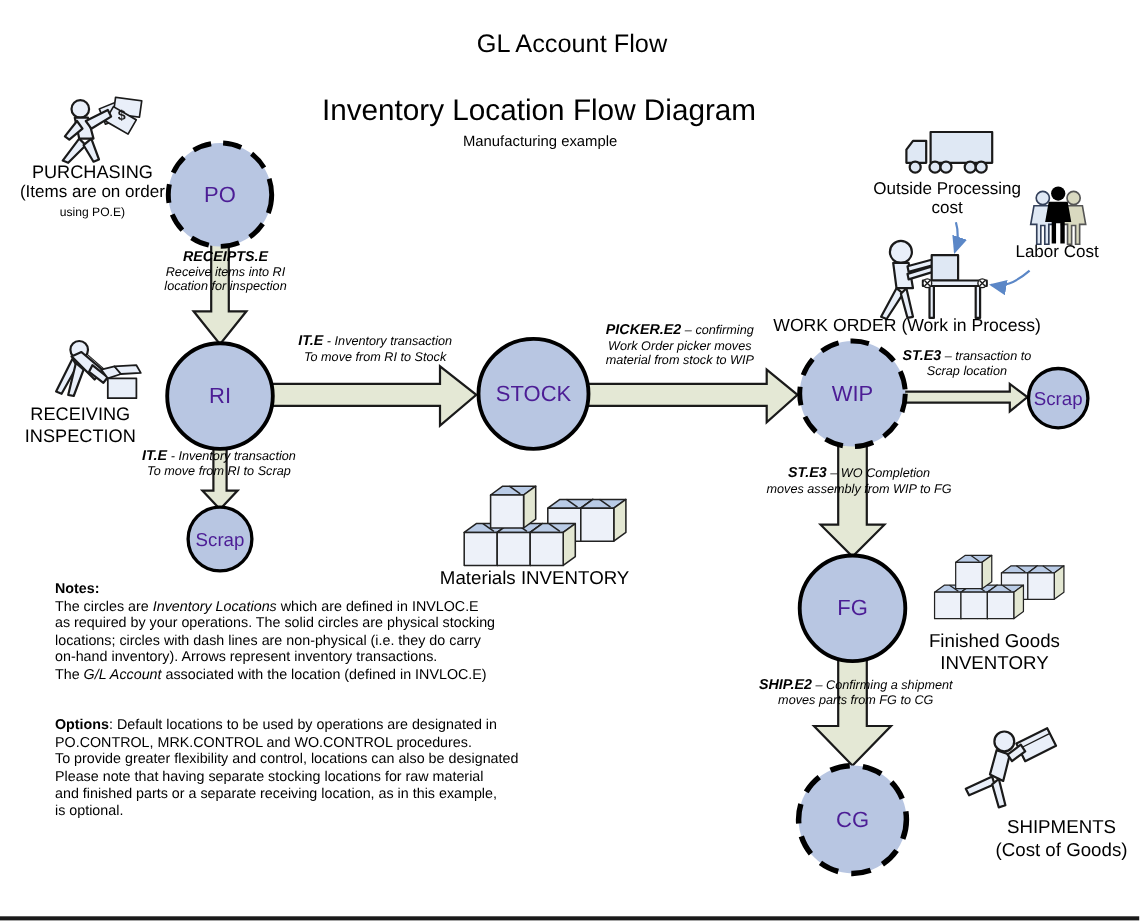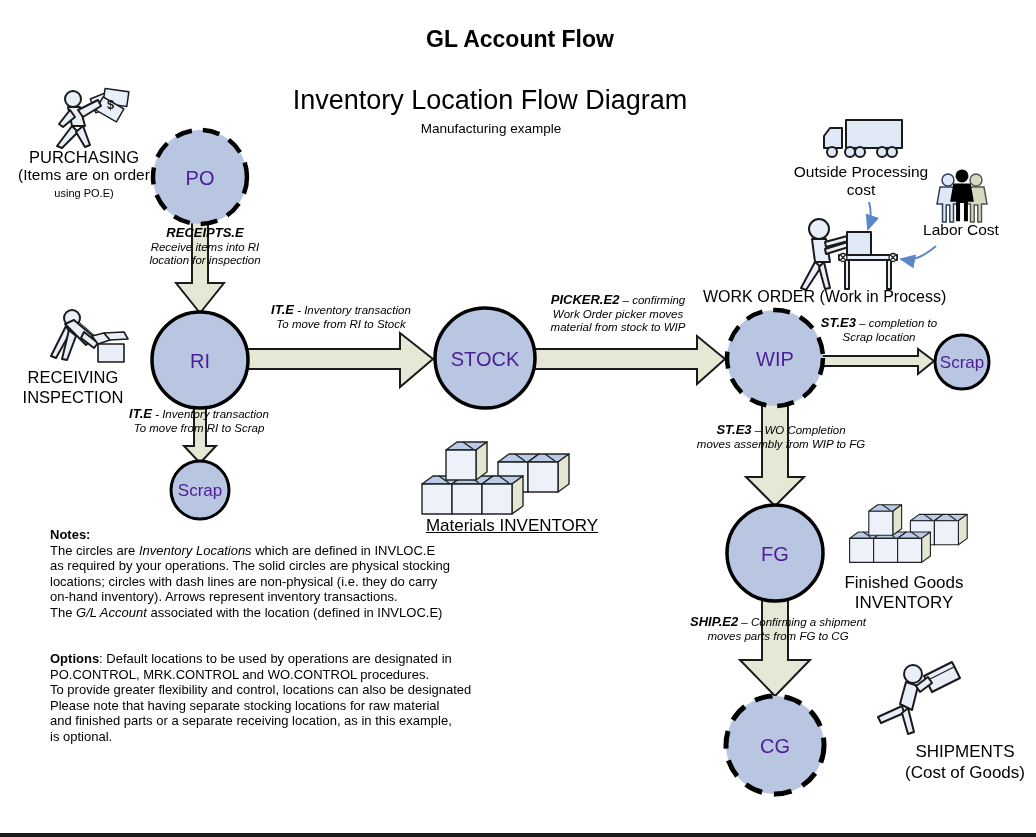--- a/index.html
+++ b/index.html
@@ -1,20 +1,20 @@
 <!DOCTYPE html>
 <html><head>
 <meta charset="utf-8">
 <style>
   html,body{margin:0;padding:0;background:#fff;}
   .stage{position:relative;width:1036px;height:837px;background:#ffffff;
          font-family:"Liberation Sans",sans-serif;color:#000;overflow:hidden;}
   .abs{position:absolute;}
   .cx{transform:translateX(-50%);text-align:center;white-space:nowrap;}
-  .title{font-size:23px;font-weight:bold;}
+  .title{font-size:23px;font-weight:normal;}
   .subtitle{font-size:27px;}
   .caption{font-size:13.5px;}
   .node-label{position:absolute;transform:translate(-50%,-50%);font-size:20px;color:#4c1d95;}
   .node-label.small{font-size:17px;}
   .txn{font-style:italic;font-size:11.5px;line-height:13.5px;}
   .txn .nm{font-weight:bold;font-size:13px;}
   .cap{font-size:16px;line-height:18px;}
   .cap.big{font-size:17px;line-height:20px;}
   .notesblk{font-size:13px;line-height:15.6px;white-space:nowrap;}
   .notesblk .hd{font-weight:bold;}
@@ -190,21 +190,21 @@
     <div>To move from RI to Scrap</div>
   </div>
 
   <div class="abs cx txn" style="left:618px;top:293px;">
     <div><span class="nm">PICKER.E2</span><span> – confirming</span></div>
     <div>Work Order picker moves</div>
     <div>material from stock to WIP</div>
   </div>
 
   <div class="abs cx txn" style="left:879px;top:316px;">
-    <div><span class="nm">ST.E3</span><span> – completion to</span></div>
+    <div><span class="nm">ST.E3</span><span> – transaction to</span></div>
     <div>Scrap  location</div>
   </div>
 
   <div class="abs cx txn" style="left:781px;top:423px;">
     <div><span class="nm">ST.E3</span><span> – WO Completion</span></div>
     <div>moves  assembly from WIP to FG</div>
   </div>
 
   <div class="abs cx txn" style="left:778px;top:615px;">
     <div><span class="nm">SHIP.E2</span><span> – Confirming a shipment</span></div>
@@ -224,21 +224,21 @@
 
   <div class="abs cap" style="left:703px;top:288px;white-space:nowrap;">WORK ORDER (Work in Process)</div>
 
   <div class="abs cx cap" style="left:861px;top:163px;font-size:15.5px;">
     <div>Outside Processing</div>
     <div>cost</div>
   </div>
 
   <div class="abs cx cap" style="left:961px;top:221px;font-size:15.5px;">Labor Cost</div>
 
-  <div class="abs cx cap big" style="left:512px;top:516px;text-decoration:underline;">Materials INVENTORY</div>
+  <div class="abs cx cap big" style="left:486px;top:516px;">Materials INVENTORY</div>
 
   <div class="abs cx cap big" style="left:904px;top:573px;">
     <div>Finished Goods</div>
     <div>INVENTORY</div>
   </div>
 
   <div class="abs cx cap big" style="left:921px;top:741px;line-height:21px;margin-left:44px;">
     <div>SHIPMENTS</div>
     <div>(Cost of Goods)</div>
   </div>

